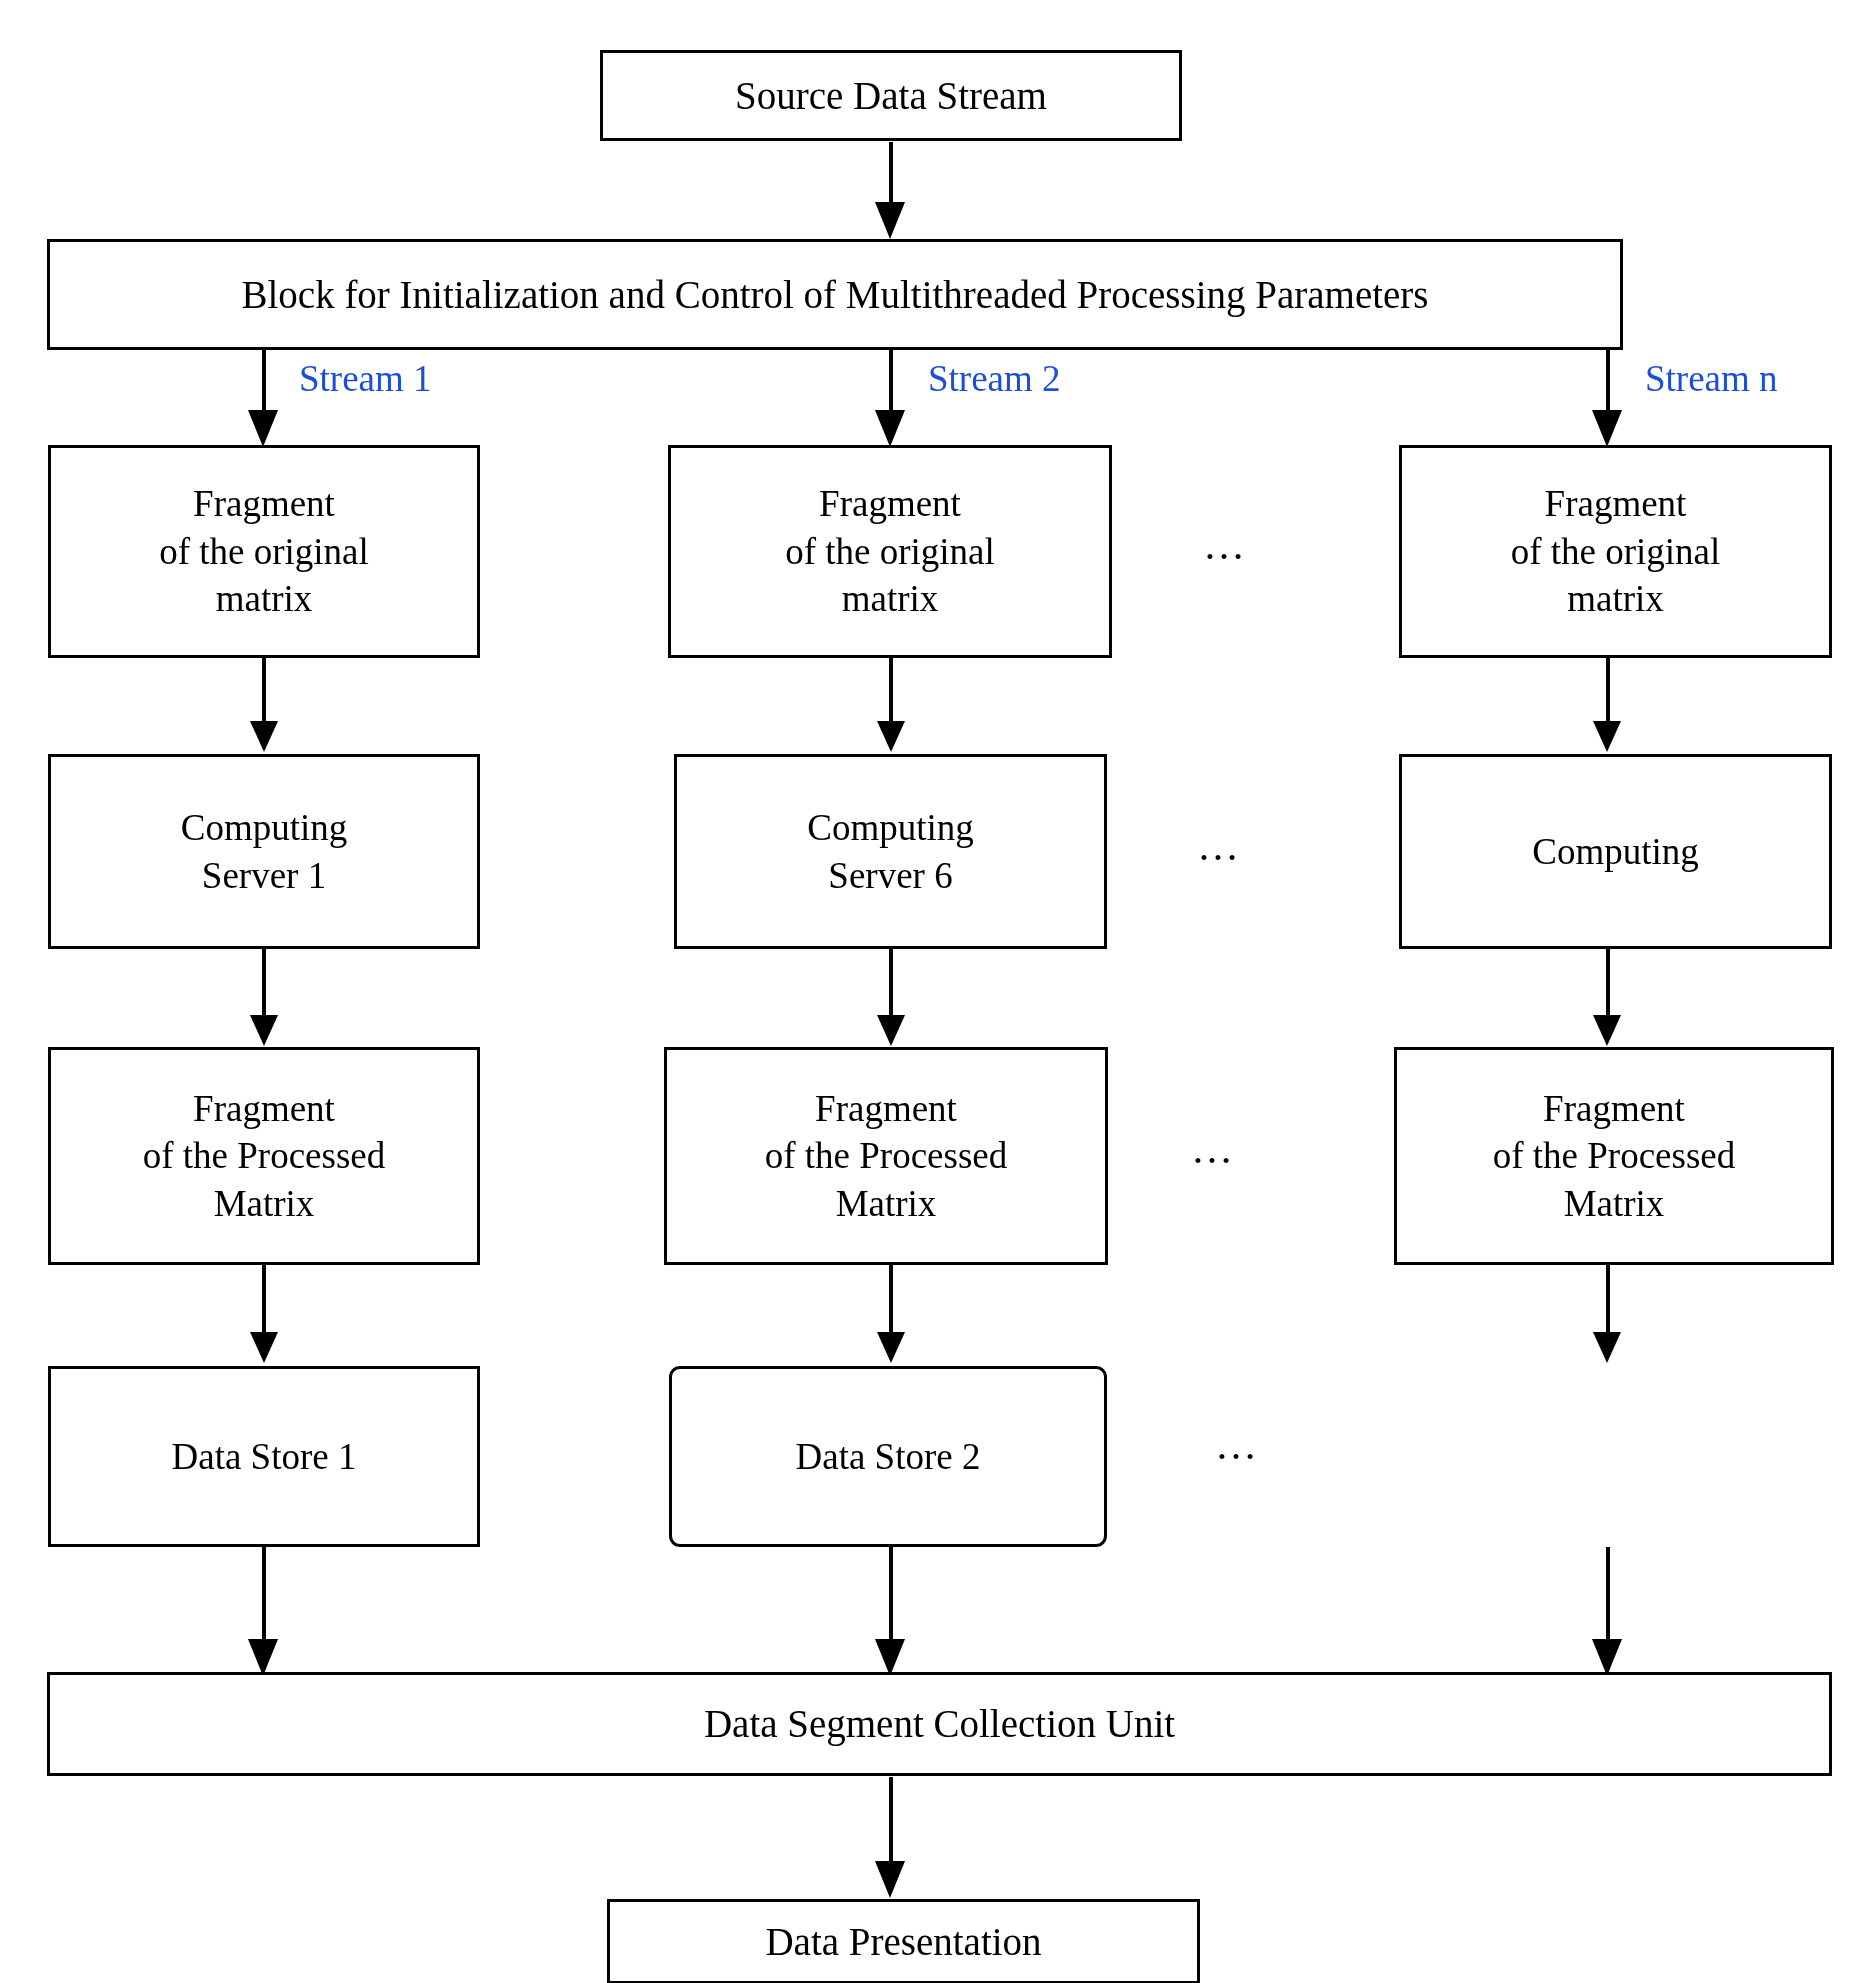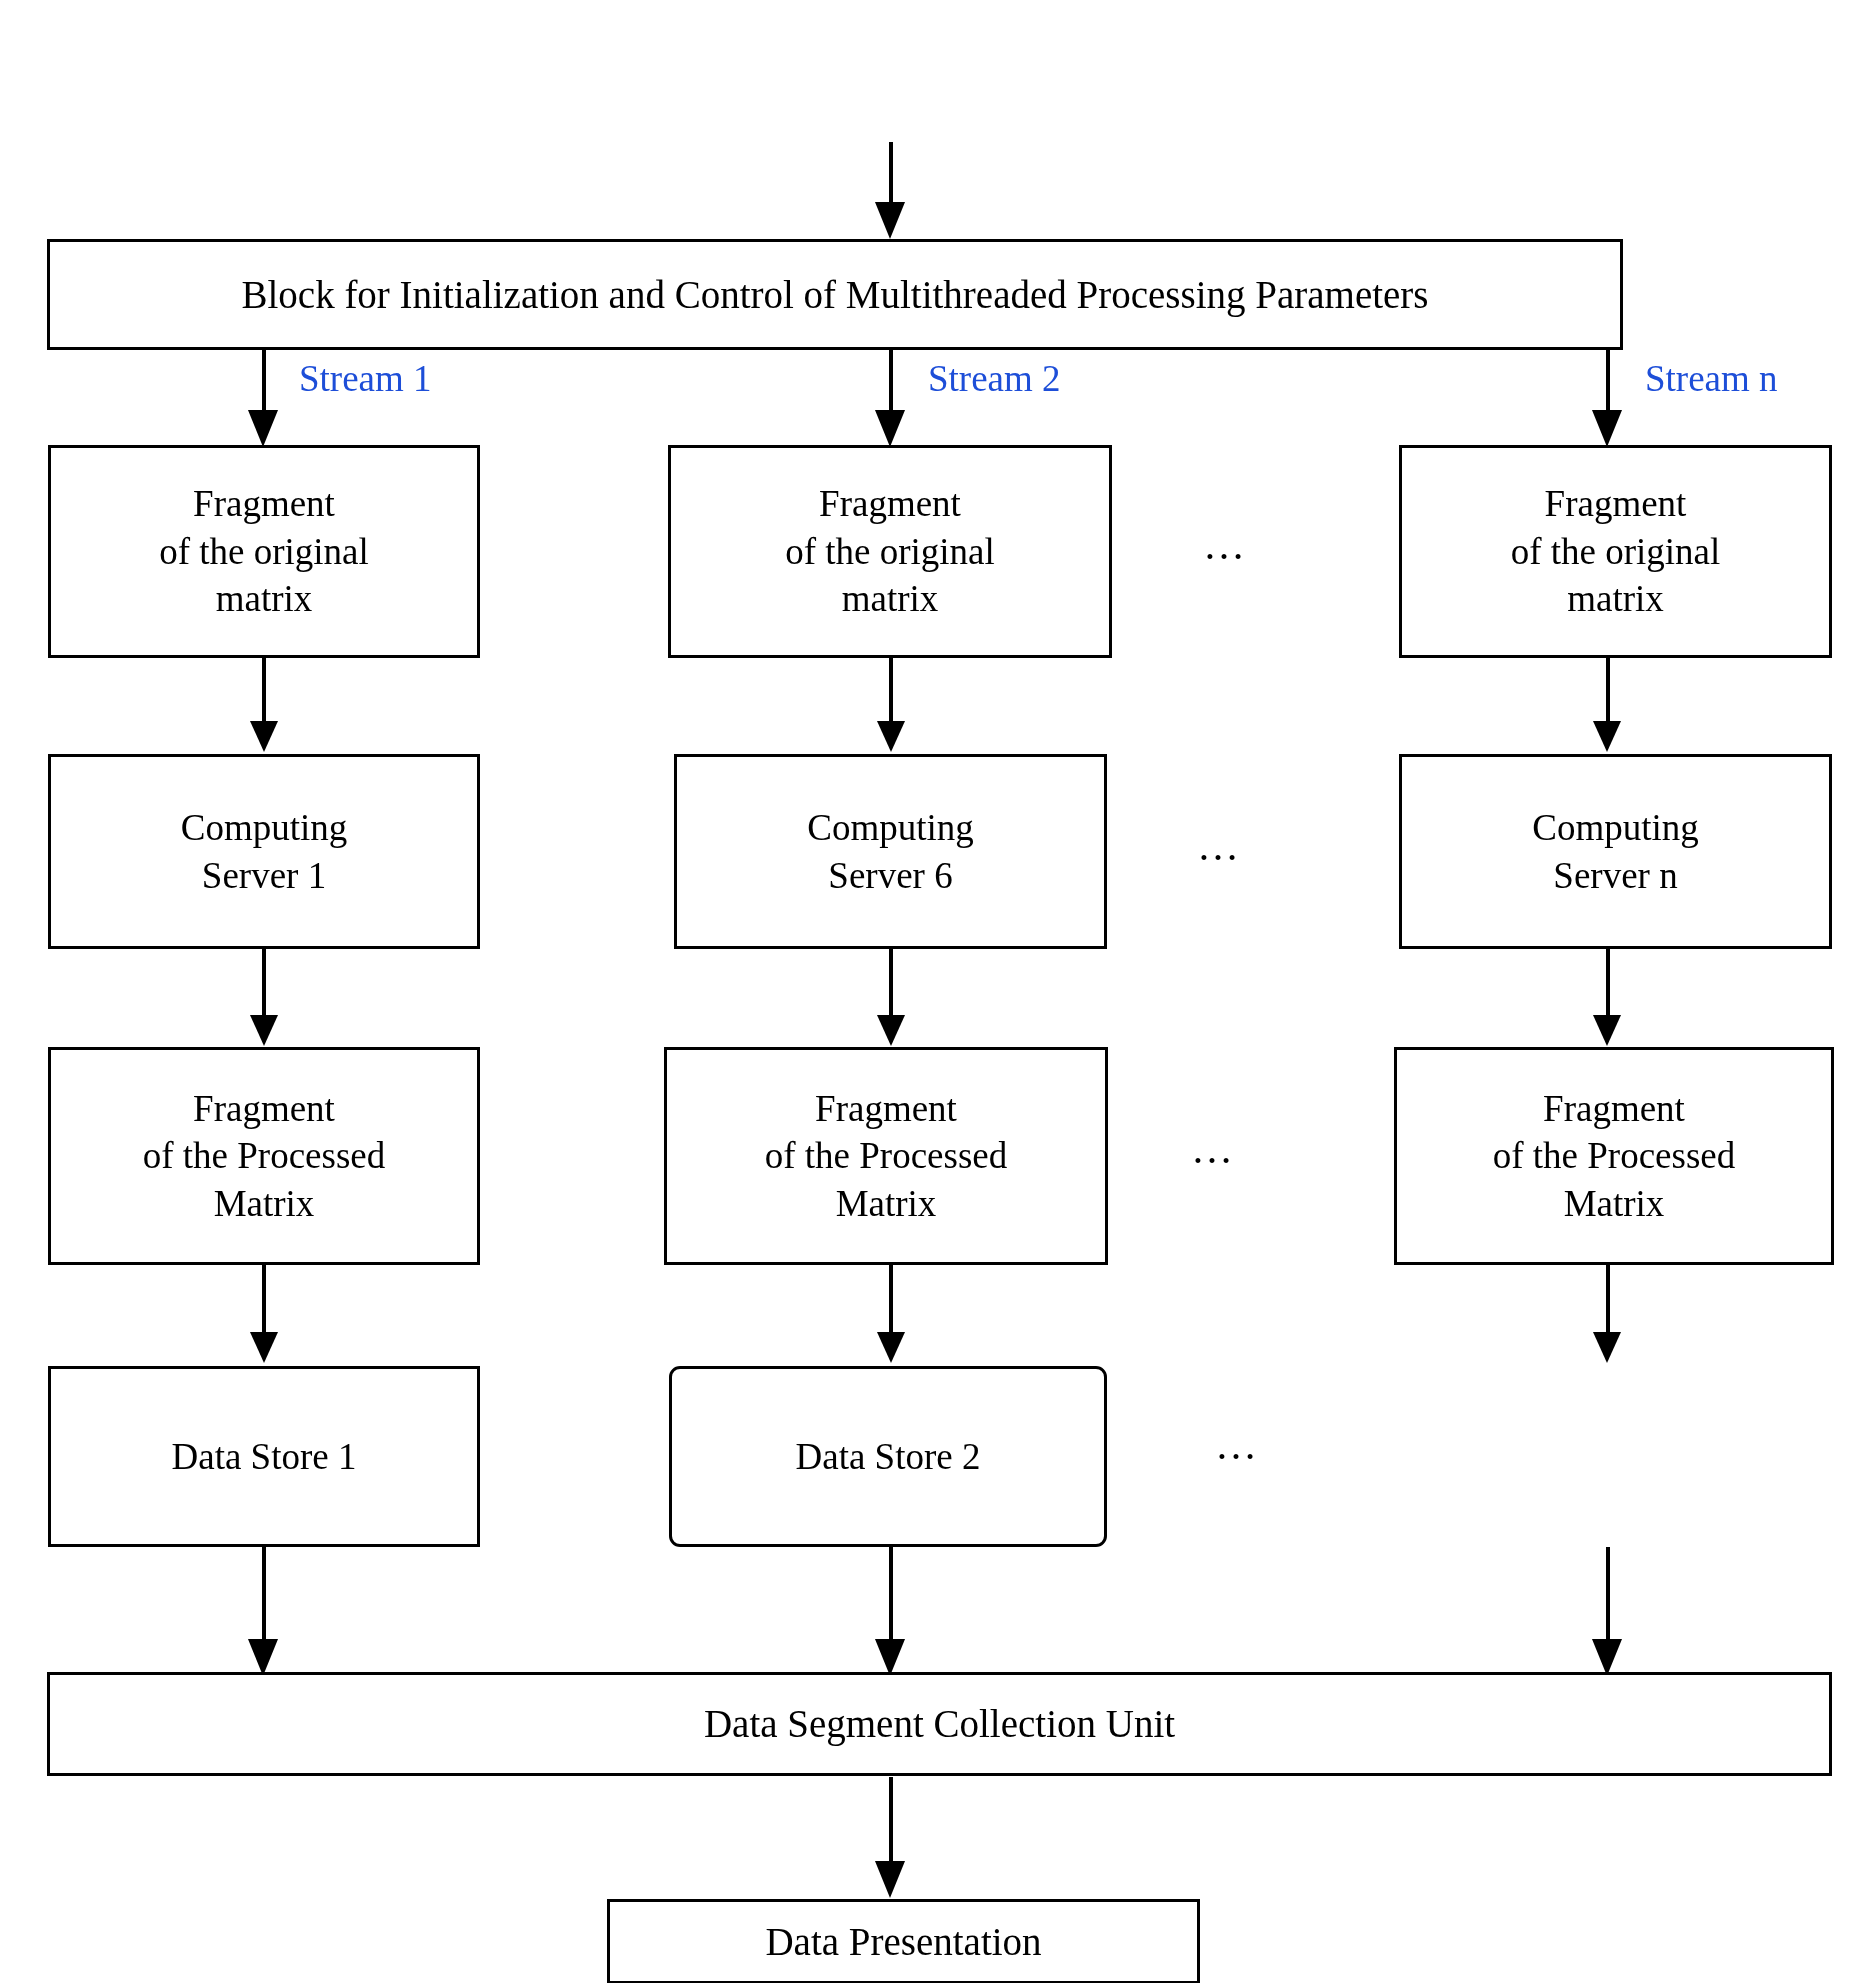--- a/index.html
+++ b/index.html
@@ -70,20 +70,25 @@
     letter-spacing: 3.3px;
     color: #000000;
     white-space: nowrap;
   }
 </style>
 </head>
 <body>
 
 <div id="canvas">
 
+  <div class="node wide-node" style="left:600px; top:50px; width:582px; height:91px;">
+    <span class="lines">
+      <span>Source Data Stream</span>
+    </span>
+  </div>
 
   <div class="edge-line" style="left:889px; top:142px; height:64px;"></div>
   <div class="edge-head" style="left:875px; top:202px;"></div>
 
   <div class="node wide-node" style="left:47px; top:239px; width:1576px; height:111px;">
     <span class="lines">
       <span>Block for Initialization and Control of Multithreaded Processing Parameters</span>
     </span>
   </div>
 
@@ -146,21 +151,20 @@
       <span>Computing</span>
       <span>Server 6</span>
     </span>
   </div>
 
   <div class="ellipsis" style="left:1197px; top:822px;">…</div>
 
   <div class="node" style="left:1399px; top:754px; width:433px; height:195px;">
     <span class="lines">
       <span>Computing</span>
-      <span>Server n</span>
     </span>
   </div>
 
   <div class="edge-line" style="left:262px; top:949px; height:67px;"></div>
   <div class="edge-head short" style="left:250px; top:1015px;"></div>
 
   <div class="edge-line" style="left:889px; top:949px; height:67px;"></div>
   <div class="edge-head short" style="left:877px; top:1015px;"></div>
 
   <div class="edge-line" style="left:1606px; top:949px; height:67px;"></div>

